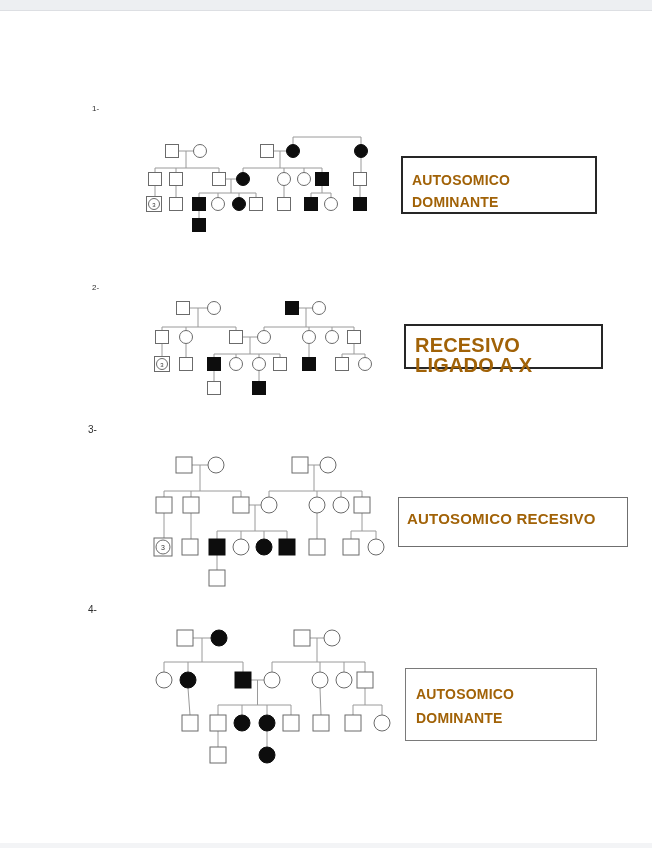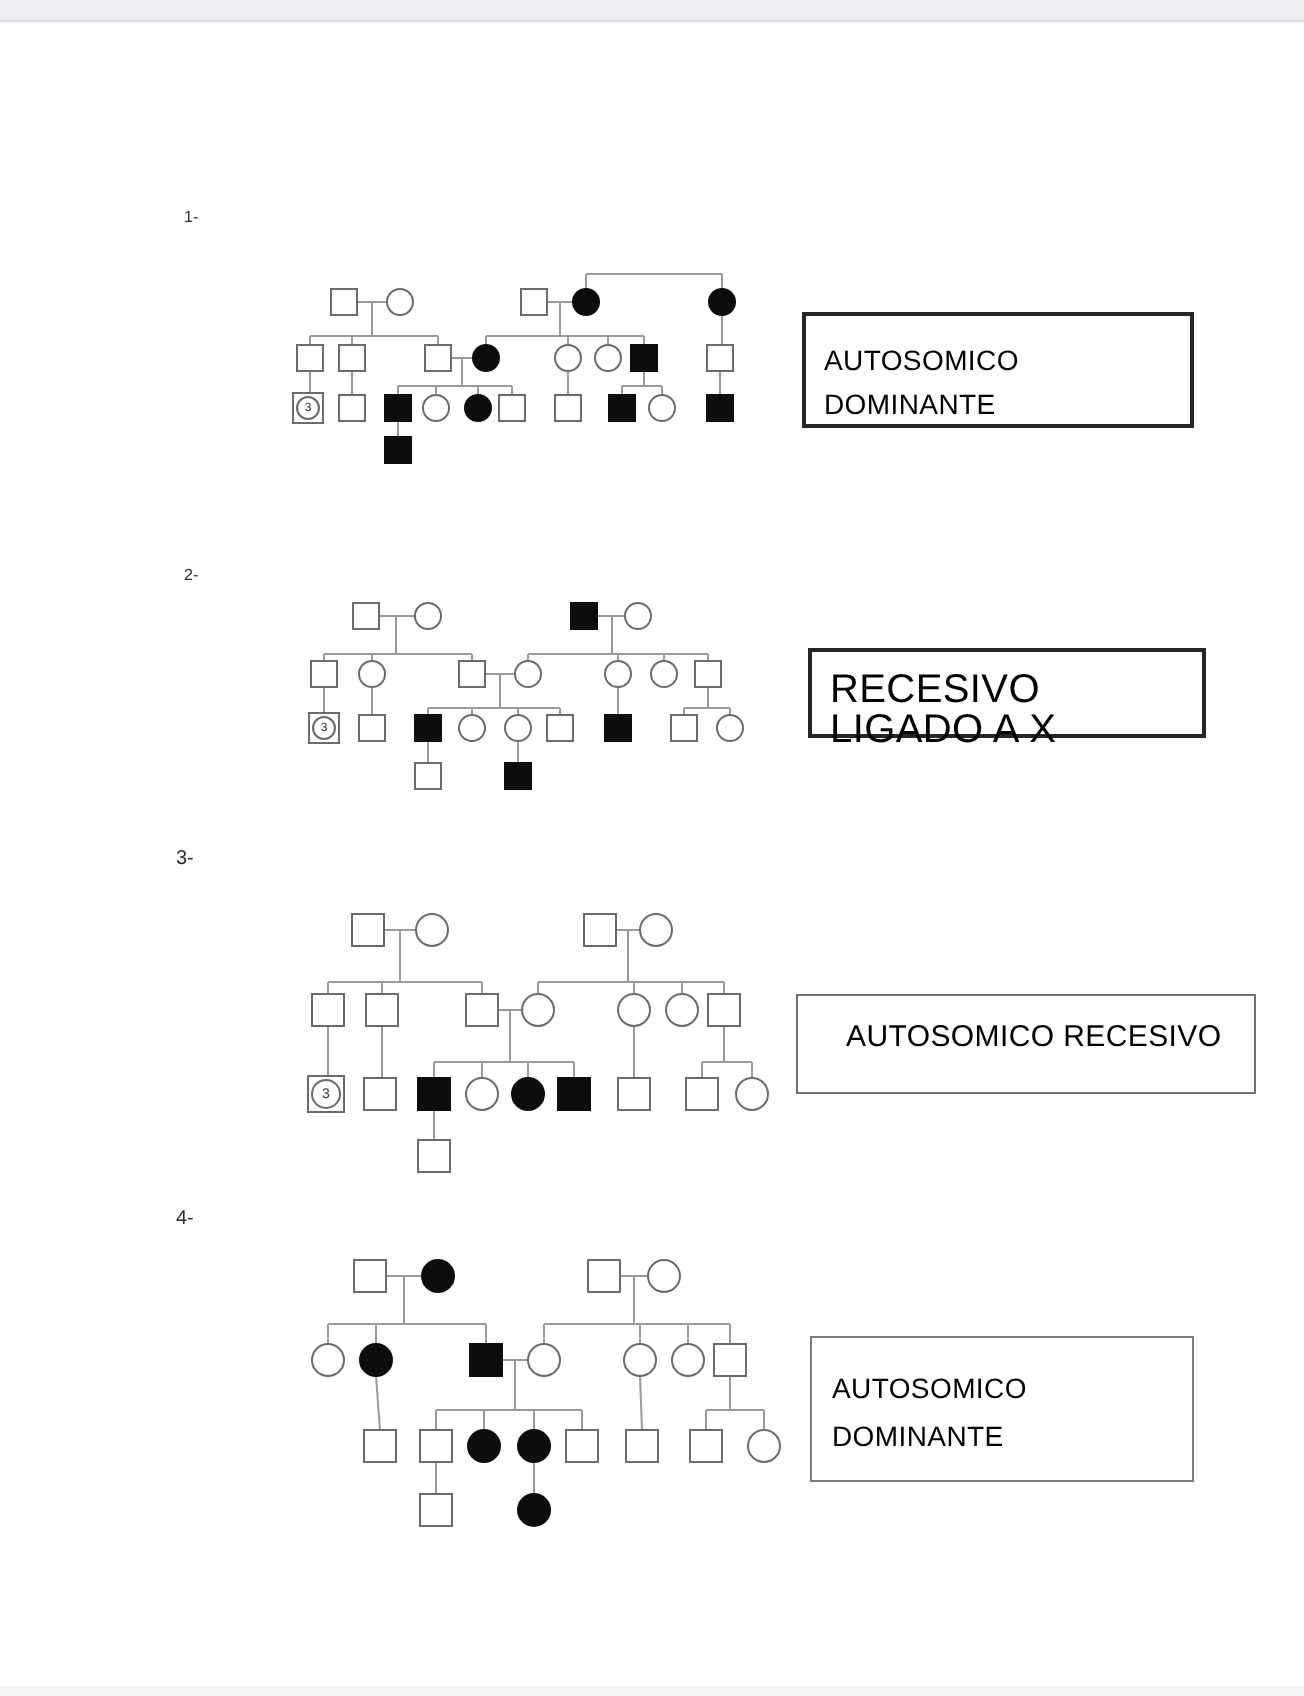--- a/index.html
+++ b/index.html
@@ -21,31 +21,31 @@
   .pedigree-layer { position:absolute; left:0; top:0; }
   .item-number {
     position:absolute; color:#2e2e2e;
     font-family:"Liberation Sans", sans-serif;
   }
   #num1 { left:92px; top:104px; font-size:8px; }
   #num2 { left:92px; top:283px; font-size:8px; }
   #num3 { left:88px; top:424px; font-size:10px; }
   #num4 { left:88px; top:604px; font-size:10px; }
   .label-box {
-    position:absolute; background:#ffffff; color:#000000;
-    font-weight:400; letter-spacing:0.2px;
+    position:absolute; background:#ffffff; color:#a16207;
+    font-weight:700; letter-spacing:0.2px;
   }
   #box1 { left:401px; top:156px; width:196px; height:58px;
           border:2px solid #262626; padding:11px 0 0 9px;
           font-size:14px; line-height:22px; }
   #box2 { left:404px; top:324px; width:199px; height:45px;
           border:2px solid #262626; padding:9px 0 0 9px;
           font-size:20px; line-height:20px; }
   #box3 { left:398px; top:497px; width:230px; height:50px;
-          border:1px solid #6f6f6f; padding:11px 0 0 24px;
+          border:1px solid #6f6f6f; padding:11px 0 0 8px;
           font-size:15px; line-height:20px; }
   #box4 { left:405px; top:668px; width:192px; height:73px;
           border:1px solid #7a7a7a; padding:13px 0 0 10px;
           font-size:14px; line-height:24px; }
 </style>
 </head>
 <body>
 
 <div class="page">
   <div class="top-band"></div>

